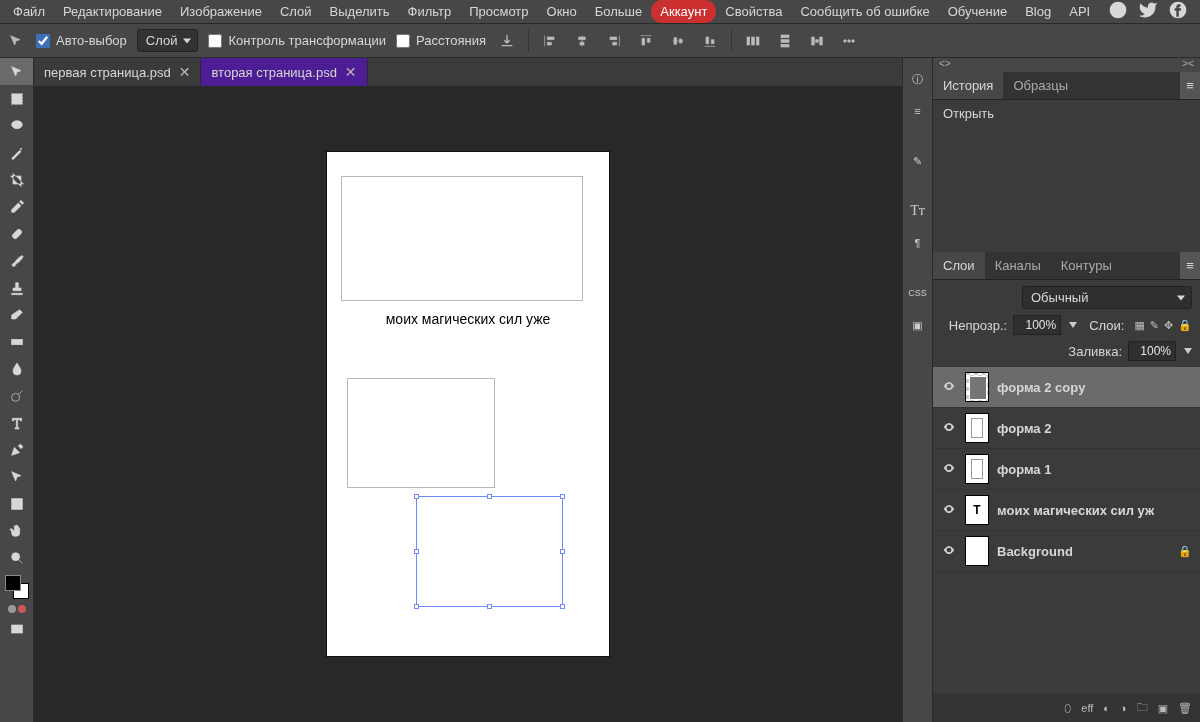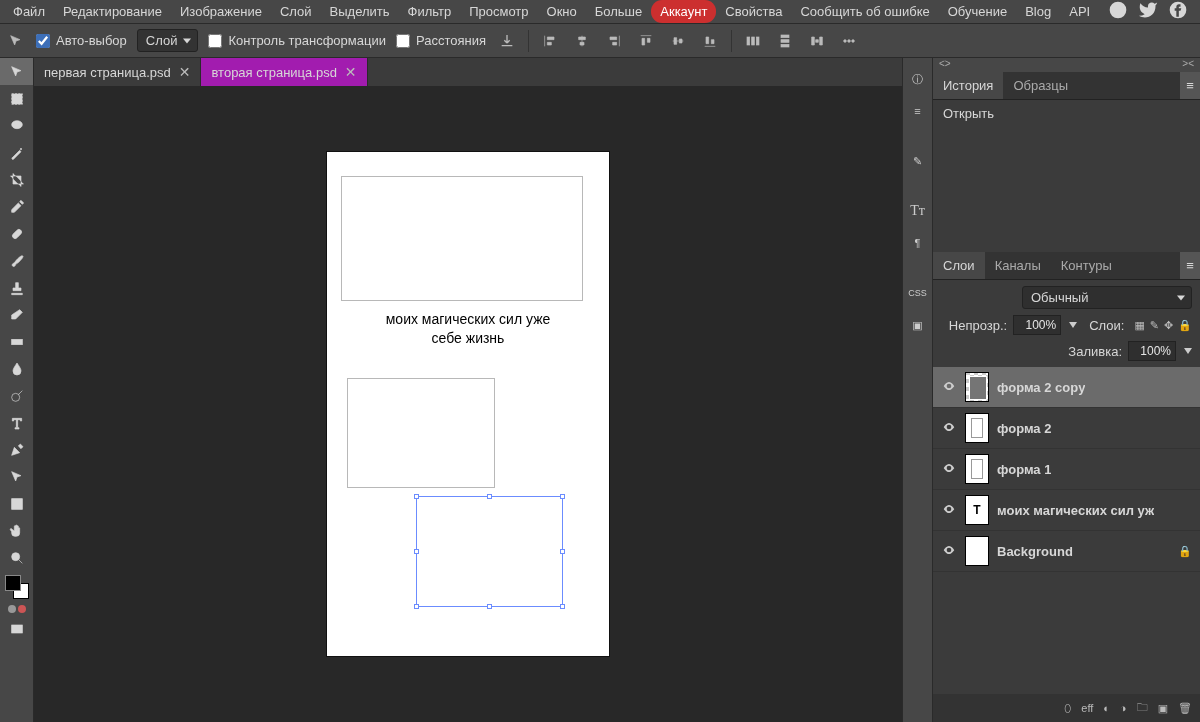--- a/index.html
+++ b/index.html
@@ -28,21 +28,21 @@
   .toolbox .tool.active { background: #6a6a6a; }
   .toolbox .tool svg { width: 16px; height: 16px; fill: #d7d7d7; stroke: #d7d7d7; }
   .color-swatch { margin: 4px 5px; width: 24px; height: 24px; position: relative; }
   .color-swatch .bg { position: absolute; right: 0; bottom: 0; width: 16px; height: 16px; background: #fff; border: 1px solid #000; }
   .color-swatch .fg { position: absolute; left: 0; top: 0; width: 16px; height: 16px; background: #000; border: 1px solid #888; }
   .toolbox .mini-row { display: flex; justify-content: center; gap: 2px; padding: 2px 0; }
   .toolbox .mini-row .dot { width: 8px; height: 8px; border-radius: 50%; background: #999; }
 
   .doc-area { flex: 1; display: flex; flex-direction: column; background: #282828; }
   .tabs { height: 28px; background: #3b3b3b; display: flex; align-items: stretch; }
-  .tab { display: flex; align-items: center; padding: 0 10px; gap: 8px; background: #a21caf; font-size: 13px; border-right: 1px solid #2a2a2a; }
+  .tab { display: flex; align-items: center; padding: 0 10px; gap: 8px; background: #4c1d95; font-size: 13px; border-right: 1px solid #2a2a2a; }
   .tab.inactive { background: #3b3b3b; }
   .tab .close { font-size: 14px; color: #bbb; }
   .canvas-wrap { flex: 1; display: flex; align-items: center; justify-content: center; position: relative; background: #282828; }
   .canvas { width: 282px; height: 504px; background: #fff; position: relative; box-shadow: 0 0 0 1px #111; }
   .shape1 { position: absolute; left: 14px; top: 24px; width: 242px; height: 125px; border: 1px solid #b8b8b8; }
   .canvas-text { position: absolute; left: 0; right: 0; top: 158px; text-align: center; color: #000; font-family: 'Comic Sans MS', cursive; font-size: 14px; line-height: 1.35; }
   .shape2 { position: absolute; left: 20px; top: 226px; width: 148px; height: 110px; border: 1px solid #b8b8b8; }
   .shape-sel { position: absolute; left: 89px; top: 344px; width: 147px; height: 111px; border: 1px solid #6b8cff; }
   .sel-handle { position: absolute; width: 5px; height: 5px; background: #fff; border: 1px solid #6b8cff; }
 
@@ -326,21 +326,20 @@
       <div class="tab">
         <span>вторая страница.psd</span>
         <span class="close">✕</span>
       </div>
     </div>
     <div class="canvas-wrap">
       <div class="canvas">
         <div class="shape1"></div>
         <div class="canvas-text">
           <div>моих магических сил уже</div>
-          <div>себе жизнь</div>
         </div>
         <div class="shape2"></div>
         <div class="shape-sel">
           <div class="sel-handle" style="left:-3px;top:-3px"></div>
           <div class="sel-handle" style="right:-3px;top:-3px"></div>
           <div class="sel-handle" style="left:-3px;bottom:-3px"></div>
           <div class="sel-handle" style="right:-3px;bottom:-3px"></div>
           <div class="sel-handle" style="left:calc(50% - 3px);top:-3px"></div>
           <div class="sel-handle" style="left:calc(50% - 3px);bottom:-3px"></div>
           <div class="sel-handle" style="left:-3px;top:calc(50% - 3px)"></div>

